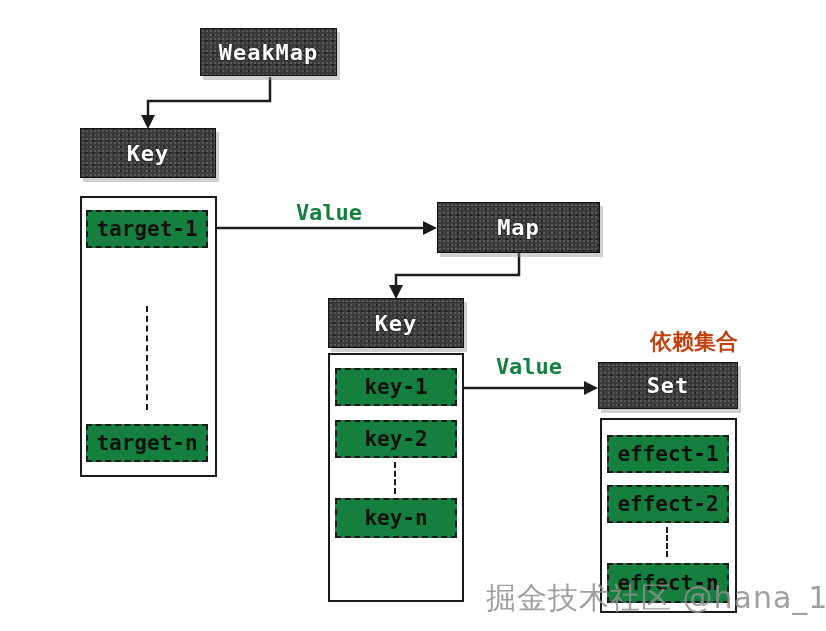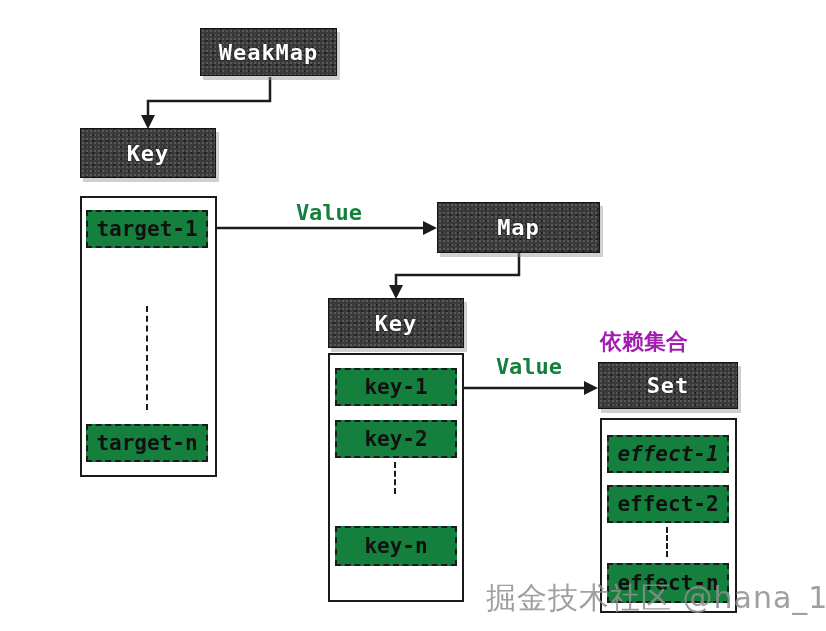--- a/index.html
+++ b/index.html
@@ -62,23 +62,23 @@
   }
   
   .conn-label {
     position: absolute;
     color: #15803d;
     font: 600 22px "DejaVu Sans Mono", monospace;
     text-align: center;
   }
   .cjk-title {
     position: absolute;
-    color: #a21caf;
+    color: #c2410c;
     font: 700 22px "DejaVu Sans", sans-serif;
-    text-align: left;
+    text-align: right;
   }
   
   #arrows {
     position: absolute;
     left: 0; top: 0;
     width: 826px;
     height: 631px;
     pointer-events: none;
   }
   #arrows path { fill: none; stroke: #1c1c1c; stroke-width: 2.5; }
@@ -128,31 +128,31 @@
   <div class="conn-label" style="left:294px; top:200px; width:70px;">Value</div>
 
   <div class="darkbox" style="left:437px; top:202px; width:163px; height:51px;">Map</div>
 
   <div class="darkbox" style="left:328px; top:298px; width:136px; height:50px;">Key</div>
 
   <div class="container" style="left:328px; top:353px; width:136px; height:249px;">
     <div class="cell" style="left:5px; top:13px; width:122px; height:38px;">key-1</div>
     <div class="cell" style="left:5px; top:65px; width:122px; height:38px;">key-2</div>
     <div class="vdots" style="left:64px; top:107px; height:32px;"></div>
-    <div class="cell" style="left:5px; top:143px; width:122px; height:40px;margin-top:28px;">key-n</div>
+    <div class="cell" style="left:5px; top:143px; width:122px; height:40px;">key-n</div>
   </div>
 
   <div class="conn-label" style="left:492px; top:354px; width:74px;">Value</div>
 
   <div class="cjk-title" style="left:600px; top:327px; width:138px;">依赖集合</div>
 
   <div class="darkbox" style="left:598px; top:362px; width:140px; height:47px;">Set</div>
 
   <div class="container" style="left:600px; top:418px; width:137px; height:195px;">
-    <div class="cell" style="left:5px; top:15px; width:122px; height:38px;font-style:italic;">effect-1</div>
+    <div class="cell" style="left:5px; top:15px; width:122px; height:38px;">effect-1</div>
     <div class="cell" style="left:5px; top:65px; width:122px; height:38px;">effect-2</div>
     <div class="vdots" style="left:64px; top:107px; height:30px;"></div>
     <div class="cell" style="left:5px; top:143px; width:122px; height:40px;">effect-n</div>
   </div>
 
   <div class="watermark">掘金技术社区 @hana_1007</div>
 
 </div>
 
 </body></html>

